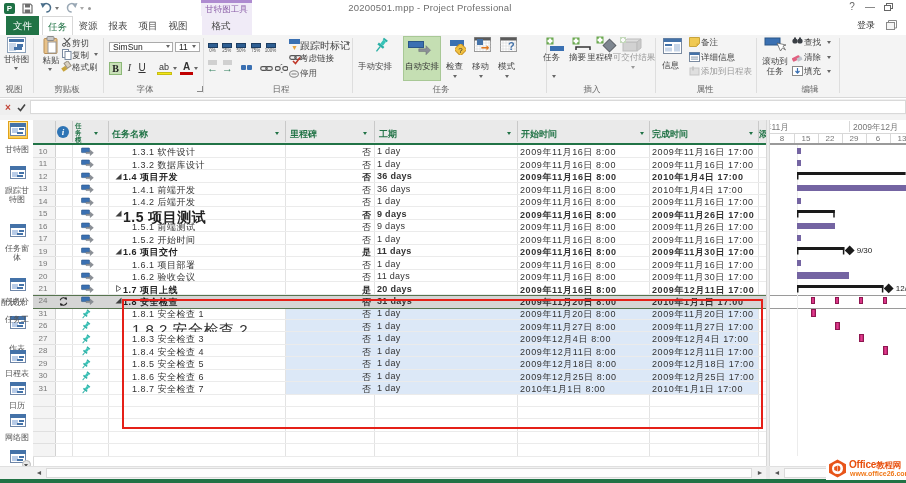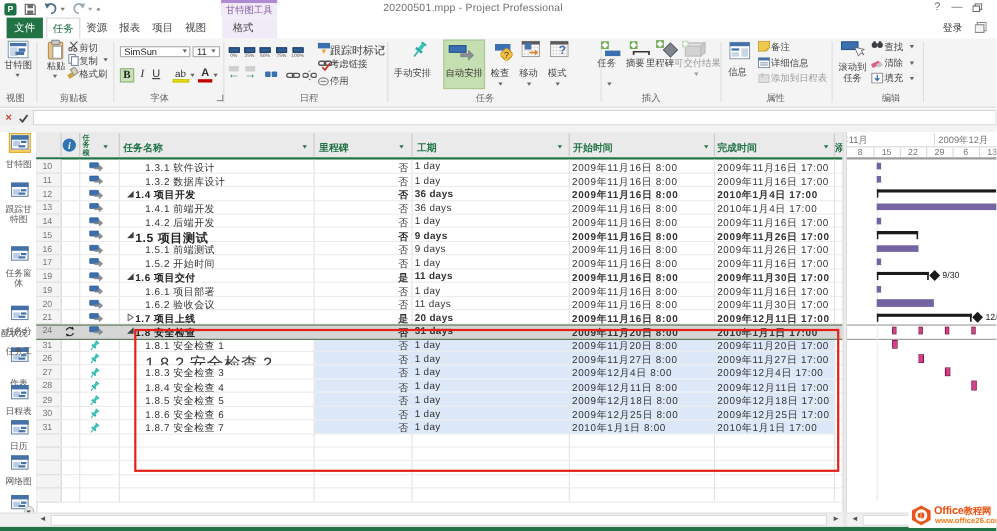--- a/index.html
+++ b/index.html
@@ -637,21 +637,21 @@
     <svg width="13" height="9" viewBox="0 0 13 9">
       <rect x="0.5" y="1" width="8" height="4.6" rx="0.5" fill="#3A70B2" stroke="#2A5687" stroke-width="0.6"></rect>
       <path d="M5 6.8 h4.2 v-2 l3.2 2.8 -3.2 2.8 v-2 H5z" fill="#8a8f96" stroke="#6a6f76" stroke-width="0.4" transform="translate(0,-1.8)"></path>
     </svg>
   </div>
 <div class="abs " style="left:115px;top:210.1px;width:8px;height:8px">
     <svg width="7" height="7">
       <path d="M6.5 0.5 V6.5 H0.5z" fill="#404040"></path>
     </svg>
   </div>
-<div class="abs " style="left:123px;top:208.6px;width:160px;height:11px;font-size:11px;font-weight:bold;color:#222;letter-spacing:0.5px;white-space:nowrap">1.5 项目测试</div>
+<div class="abs " style="left:123px;top:208.6px;width:160px;height:11px;font-size:14px;font-weight:bold;color:#222;letter-spacing:0.5px;white-space:nowrap">1.5 项目测试</div>
 <div class="abs " style="left:310px;top:208.6px;width:61px;height:11px;font-size:9px;font-weight:bold;color:#333;text-align:right">否</div>
 <div class="abs " style="left:377px;top:208.6px;width:138px;height:11px;font-size:9px;font-weight:bold;color:#333;letter-spacing:0.3px">9 days</div>
 <div class="abs " style="left:520px;top:208.6px;width:127px;height:11px;font-size:9px;font-weight:bold;color:#333;white-space:nowrap;overflow:hidden;letter-spacing:0.6px">2009年11月16日 8:00</div>
 <div class="abs " style="left:652px;top:208.6px;width:105px;height:11px;font-size:9px;font-weight:bold;color:#333;white-space:nowrap;overflow:hidden;letter-spacing:0.6px">2009年11月26日 17:00</div>
 <div class="abs " style="left:33px;top:221.6px;width:20px;height:10px;font-size:8px;color:#777;text-align:center">16</div>
 <div class="abs " style="left:81px;top:221.6px;width:13px;height:11px">
     <svg width="13" height="9" viewBox="0 0 13 9">
       <rect x="0.5" y="1" width="8" height="4.6" rx="0.5" fill="#3A70B2" stroke="#2A5687" stroke-width="0.6"></rect>
       <path d="M5 6.8 h4.2 v-2 l3.2 2.8 -3.2 2.8 v-2 H5z" fill="#8a8f96" stroke="#6a6f76" stroke-width="0.4" transform="translate(0,-1.8)"></path>
     </svg>

